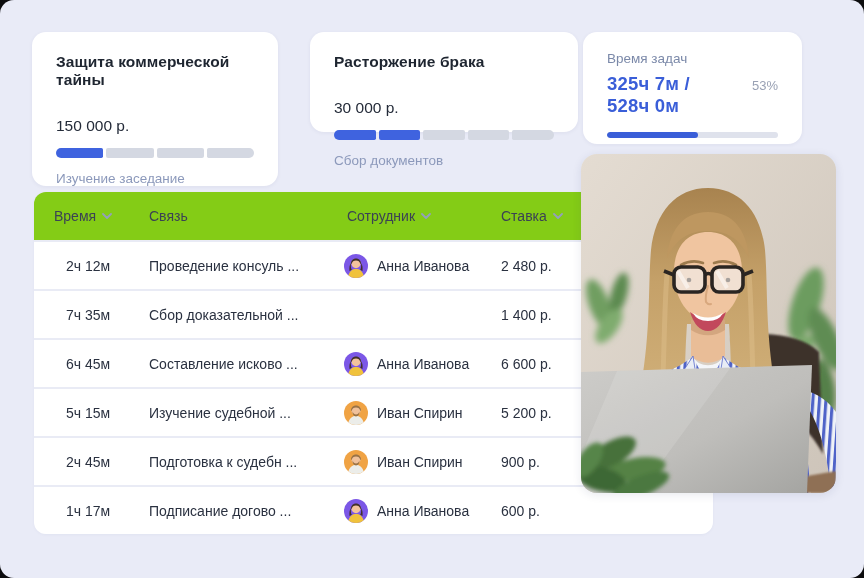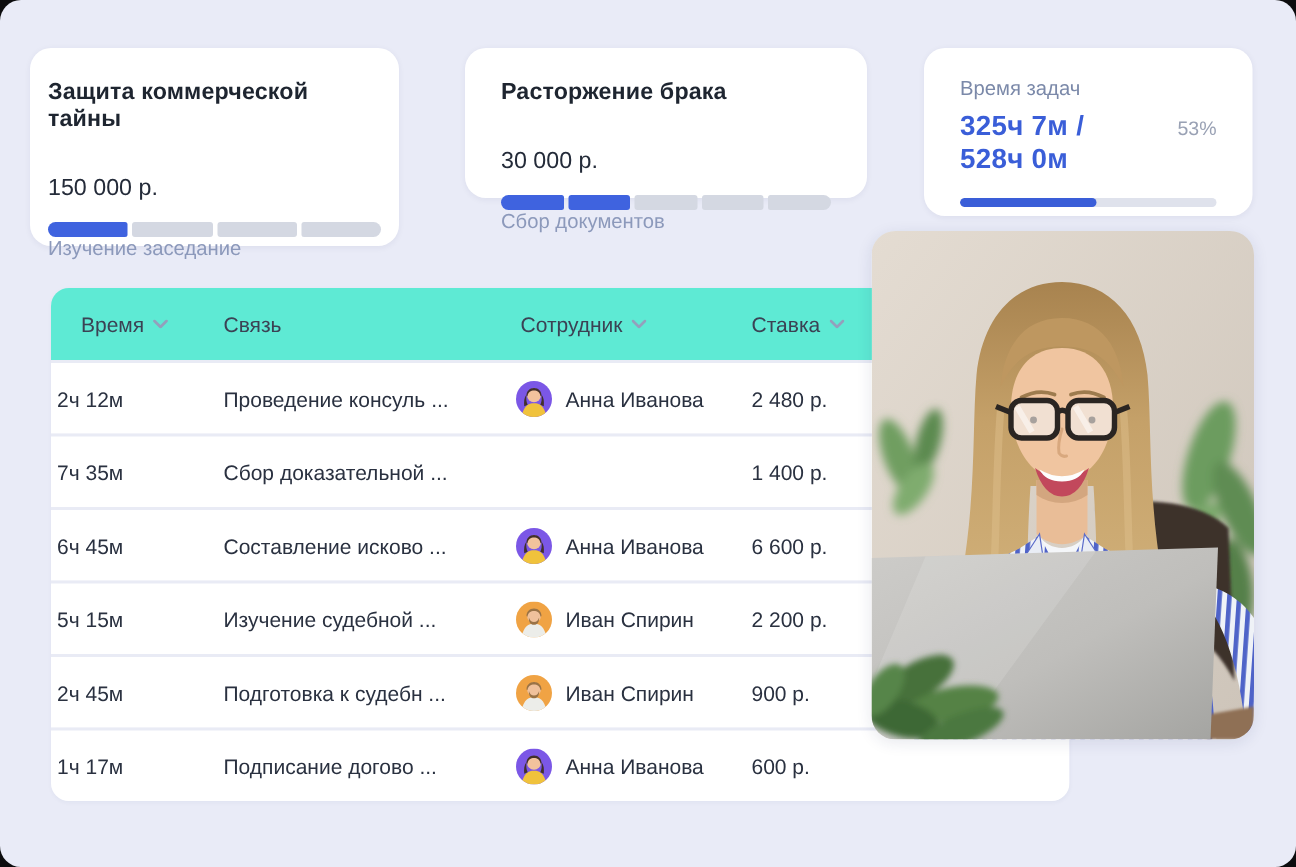--- a/index.html
+++ b/index.html
@@ -4,46 +4,46 @@
 <style>
   html,body{margin:0;padding:0;background:#0c0c0e;}
   *{box-sizing:border-box;}
   .canvas{
     position:relative;width:864px;height:578px;background:#E9EBF7;
     border-radius:14px;overflow:hidden;
     font-family:"Liberation Sans",sans-serif;
     -webkit-font-smoothing:antialiased;
   }
   .card{position:absolute;background:#fff;border-radius:14px;box-shadow:0 1px 4px rgba(30,41,92,.06);}
-  #card1{left:20px;top:32px;width:246px;height:132px;padding:21px 12px;}
+  #card1{left:32px;top:32px;width:246px;height:154px;padding:21px 24px;}
   #card2{left:310px;top:32px;width:268px;height:100px;padding:21px 24px;}
-  #card3{left:583px;top:32px;width:219px;height:112px;padding:19px 24px;margin-left:33px;}
+  #card3{left:583px;top:32px;width:219px;height:112px;padding:19px 24px;}
   .case-title{font-size:15.5px;font-weight:700;color:#1E2530;letter-spacing:.1px;}
   .case-amount{font-size:15.5px;color:#242B39;margin-top:28px;}
   .segbar{display:flex;gap:3px;height:10px;margin-top:13px;}
   .seg{flex:1;background:#D4D8E2;border-radius:2px;}
   .seg.filled{background:#3F63DF;}
   .segbar .seg:first-child{border-top-left-radius:6px;border-bottom-left-radius:6px;}
   .segbar .seg:last-child{border-top-right-radius:6px;border-bottom-right-radius:6px;}
-  .case-stage{font-size:13.5px;color:#8C99BB;}
+  .case-stage{font-size:13.5px;color:#8C99BB;margin-top:13px;}
   .time-title{font-size:13.5px;color:#7B89A9;}
   .time-row{display:flex;align-items:baseline;justify-content:space-between;margin-top:7px;gap:16px;}
   .time-value{font-size:18.5px;font-weight:700;color:#3A5ED8;letter-spacing:.2px;}
   .time-percent{font-size:13px;color:#99A1B4;}
   .bar{height:6px;border-radius:3px;background:#DFE2EC;margin-top:15px;overflow:hidden;}
   .bar-fill{height:100%;border-radius:3px;background:#3A5ED8;}
 
   .table{position:absolute;left:34px;top:192px;width:679px;border-radius:12px;overflow:hidden;box-shadow:0 1px 3px rgba(30,41,92,.04);}
-  .thead{position:relative;height:48px;background:#5eead4;}
+  .thead{position:relative;height:48px;background:#84cc16;}
   .hcell{position:absolute;top:50%;transform:translateY(-50%);display:flex;align-items:center;gap:6px;
          font-size:14px;font-weight:500;color:#3B4254;cursor:pointer;}
   .h-time{left:20px;}.h-task{left:115px;}.h-emp{left:313px;}.h-rate{left:467px;}
   .trow{position:relative;height:49px;background:#fff;border-top:2px solid #E9EBF5;}
   .cell{position:absolute;top:50%;transform:translateY(-50%);font-size:14px;color:#2A3140;white-space:nowrap;}
-  .c-time{left:4px;}.c-task{left:115px;}.c-emp{left:310px;display:flex;align-items:center;gap:9px;}.c-rate{left:467px;}
+  .c-time{left:32px;}.c-task{left:115px;}.c-emp{left:310px;display:flex;align-items:center;gap:9px;}.c-rate{left:467px;}
   .avatar{width:24px;height:24px;flex:0 0 24px;}
   .avatar svg{display:block;border-radius:50%;}
 
   .photo{position:absolute;left:581px;top:154px;width:255px;height:339px;border-radius:16px;overflow:hidden;
          box-shadow:0 2px 10px rgba(30,41,92,.10);z-index:5;}
   .photo svg{display:block;width:100%;height:100%;}
   .sort-icon{display:inline-flex;}
 </style>
 </head>
 <body>
@@ -169,21 +169,21 @@
               <svg width="24" height="24" viewBox="0 0 24 24">
     <rect width="24" height="24" fill="#F0A344"></rect>
     <path d="M3.6,24 C5.2,16.4 8.4,14.9 12,14.9 C15.6,14.9 18.8,16.4 20.4,24 Z" fill="#ECEDE9"></path>
     <circle cx="12" cy="9.6" r="4.6" fill="#F0C19B"></circle>
     <path d="M12,4.6 c3,0 5,2.2 5,5 l-.6,.5 c-.6,-2.7 -2.2,-3.7 -4.4,-3.7 c-2.2,0 -3.8,1 -4.4,3.7 l-.6,-.5 c0,-2.8 2,-5 5,-5 z" fill="#9A7346"></path>
     <path d="M8.6,10.6 c.6,2 1.8,3 3.4,3 c1.6,0 2.8,-1 3.4,-3 c.2,3 -1,4.9 -3.4,4.9 c-2.4,0 -3.6,-1.9 -3.4,-4.9 z" fill="#9A7346"></path>
   </svg>
             </span>
       <span class="emp-name">Иван Спирин</span>
     </div>
-    <div class="cell c-rate">2 200 р.</div>
+    <div class="cell c-rate">5 200 р.</div>
   </div>
 
   <div class="trow">
     <div class="cell c-time">2ч 45м</div>
     <div class="cell c-task">Подготовка к судебн ...</div>
     <div class="cell c-emp">
       <span class="avatar">
               <svg width="24" height="24" viewBox="0 0 24 24">
     <rect width="24" height="24" fill="#F0A344"></rect>
     <path d="M3.6,24 C5.2,16.4 8.4,14.9 12,14.9 C15.6,14.9 18.8,16.4 20.4,24 Z" fill="#ECEDE9"></path>

